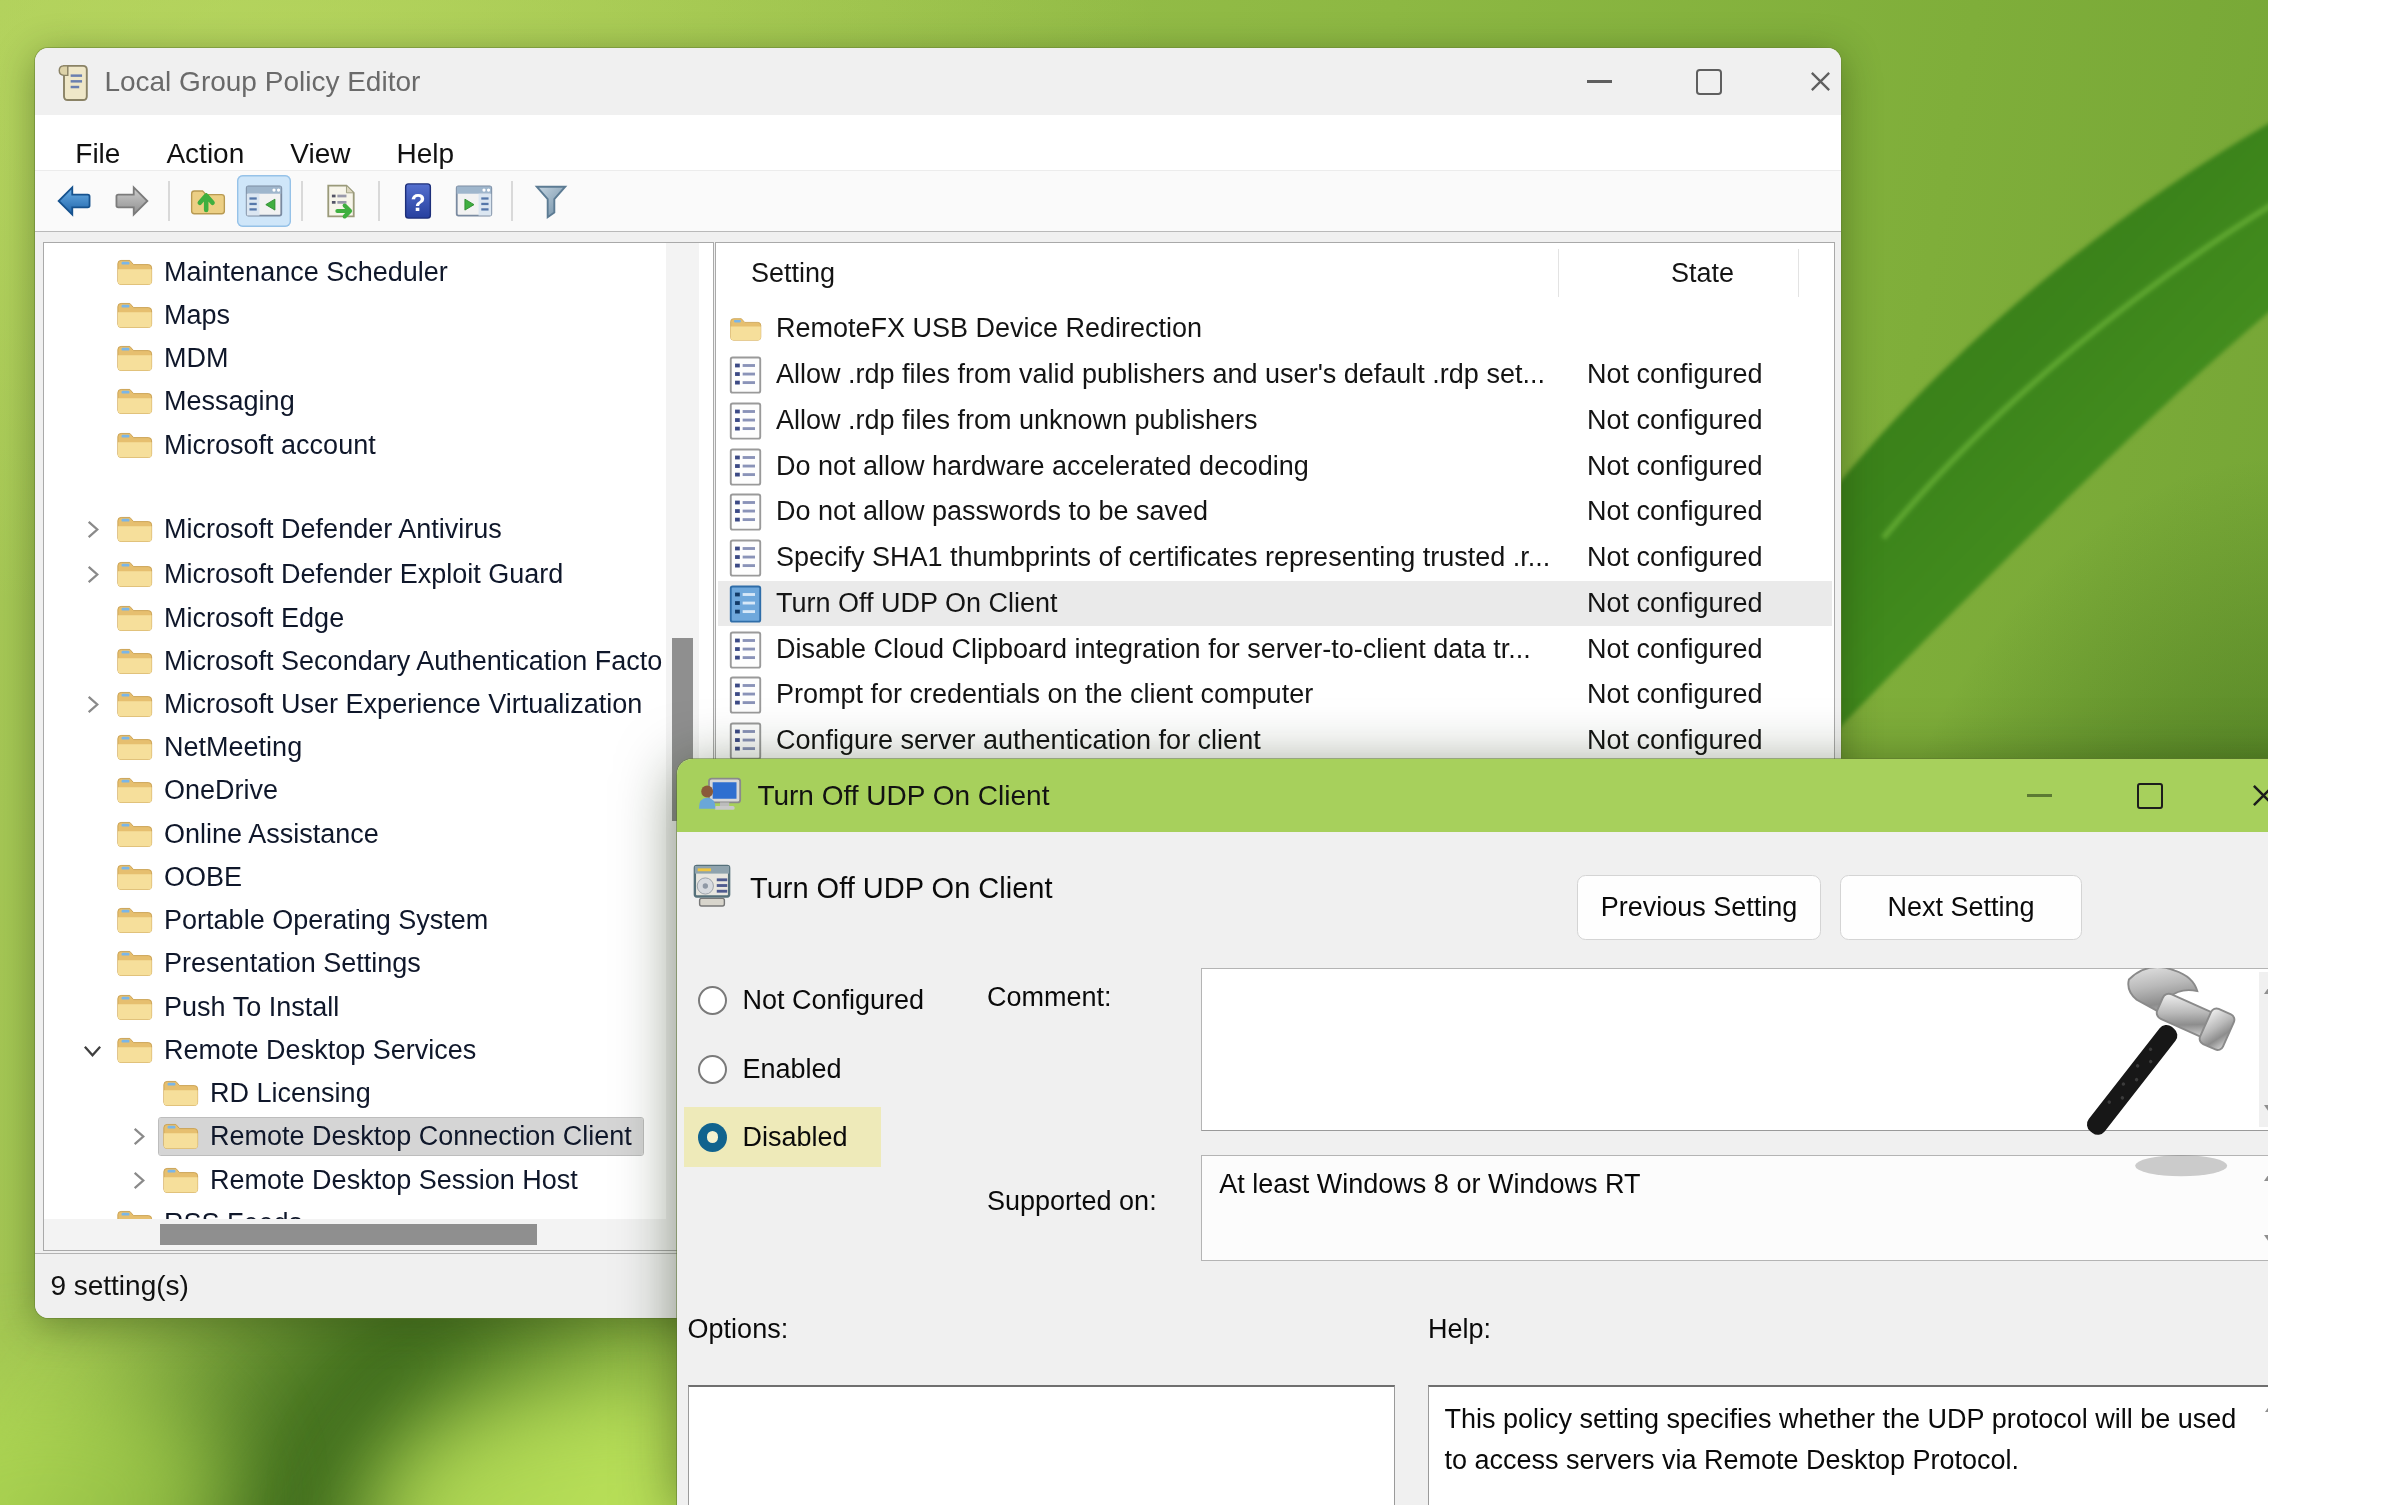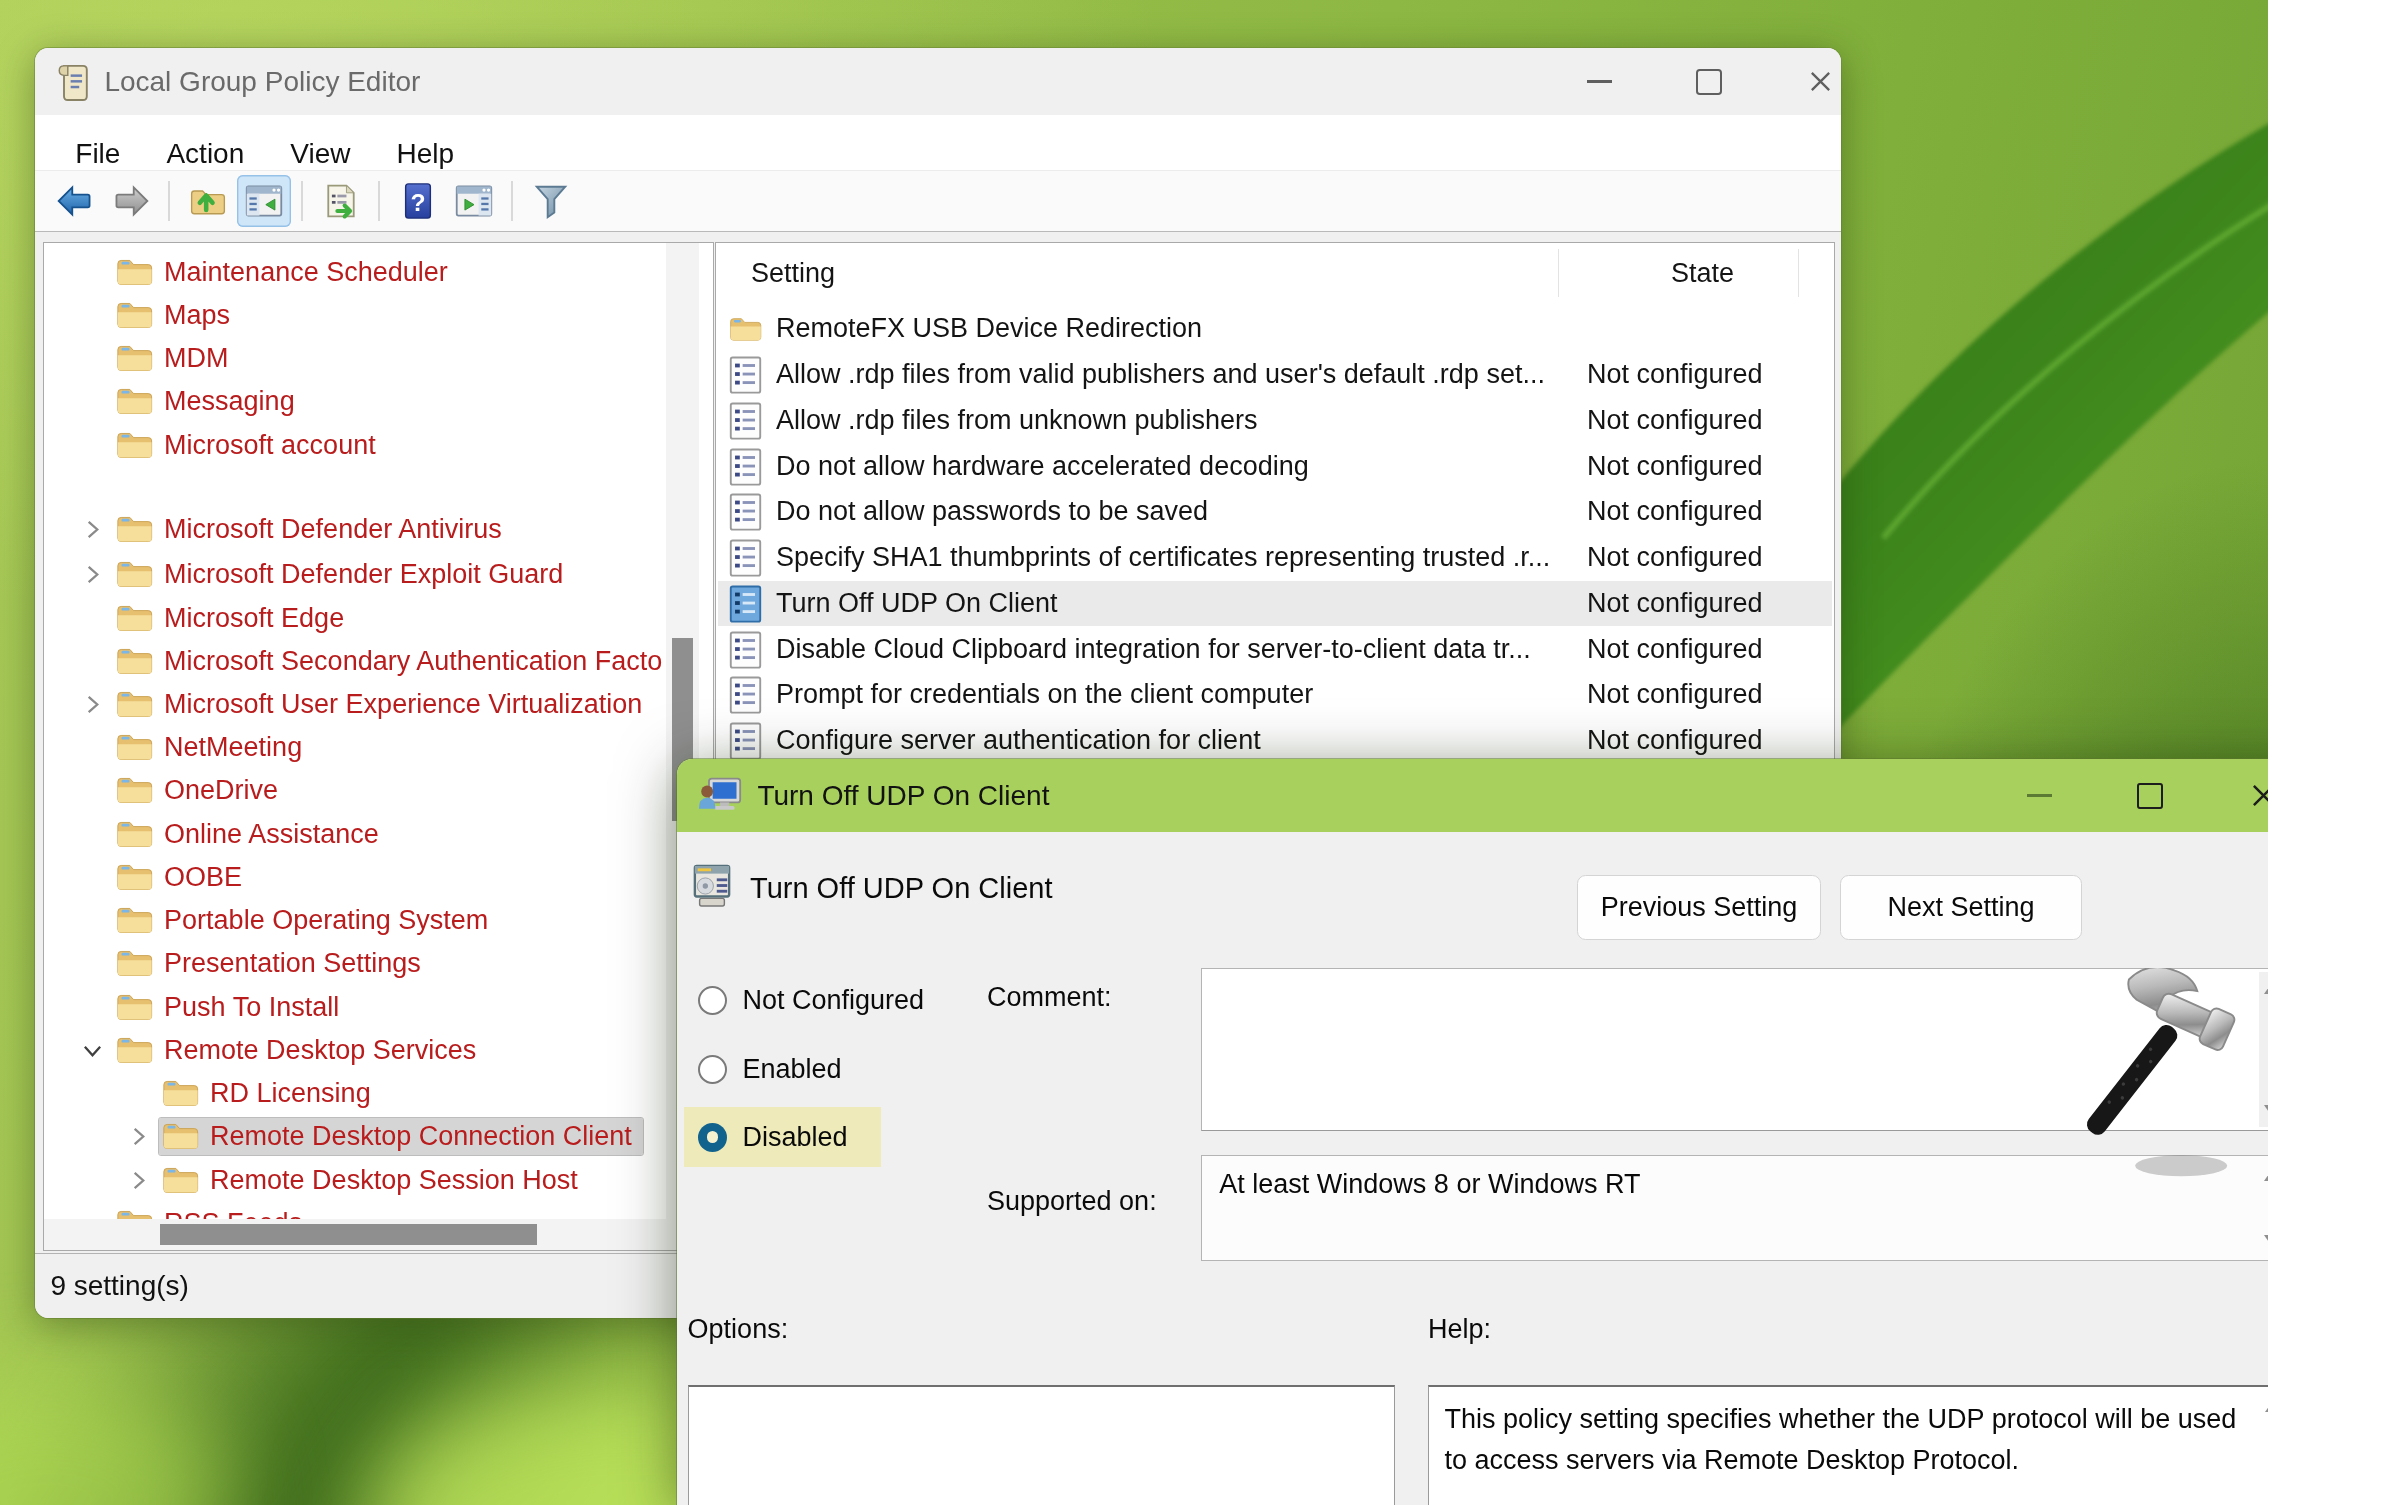--- a/index.html
+++ b/index.html
@@ -49,21 +49,21 @@
   #list-pane{left:680px;width:1120px;}
 
   .tree-row{position:absolute;height:43px;display:flex;align-items:center;white-space:nowrap;}
   .tree-row.lvl0{left:29px}.tree-row.lvl1{left:75px}
   .twisty{width:40px;height:43px;display:flex;align-items:center;justify-content:center;flex:0 0 auto;}
   .twisty svg{width:21px;height:21px;}
   .tnode{display:flex;align-items:center;padding:2.9px 11.5px 2.9px 3.8px;border-radius:1.9px;}
   .tnode.selected{background:#d5d5d5;outline:1px solid #bdbdbd;}
   .ticon{width:37px;height:31px;flex:0 0 auto;display:flex;}
   .ticon svg{width:37px;height:30px;}
-  .tlabel{margin-left:10.6px;font-size:27px;color:#b91c1c;}
+  .tlabel{margin-left:10.6px;font-size:27px;color:#0f172a;}
 
   .vscroll{position:absolute;top:0;bottom:31px;right:13.4px;width:33px;background:#f3f3f3;}
   .vthumb{position:absolute;left:5.8px;width:21px;top:395px;height:183px;background:#8f8f8f;}
   .hscroll{position:absolute;left:0;right:0;bottom:0;height:31px;background:#f3f3f3;}
   .hthumb{position:absolute;top:4.8px;height:21px;left:116px;width:377px;background:#8f8f8f;}
 
   .col-head{position:absolute;top:0;height:60px;display:flex;align-items:center;font-size:27px;color:#141414;}
   #col-setting{left:35px;}
   #col-state{left:895px;width:183px;justify-content:center;}
   .col-div{position:absolute;top:5.8px;height:48px;width:1px;background:#e3e3e3;}

